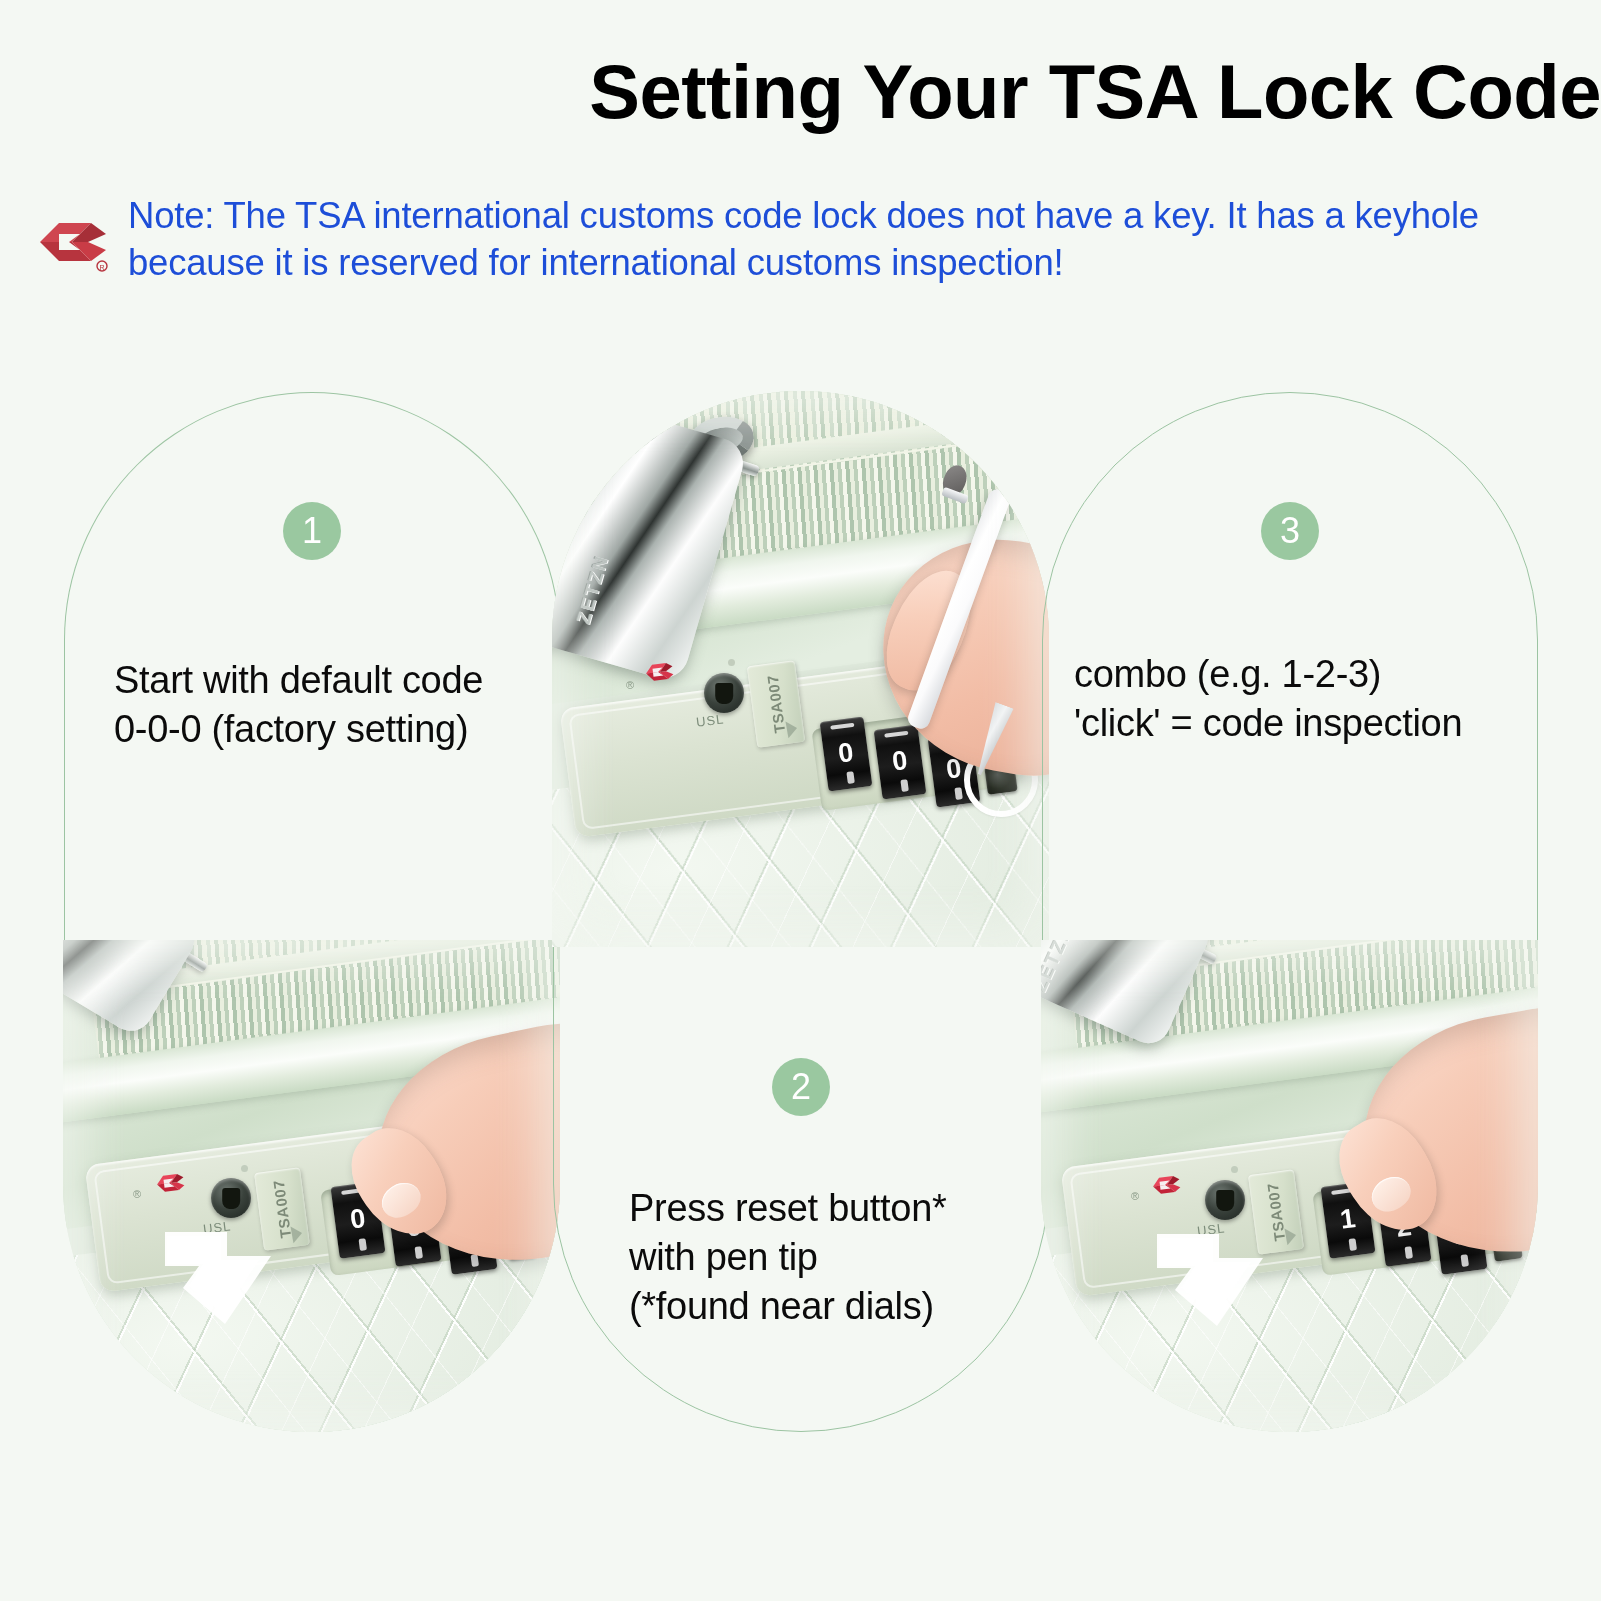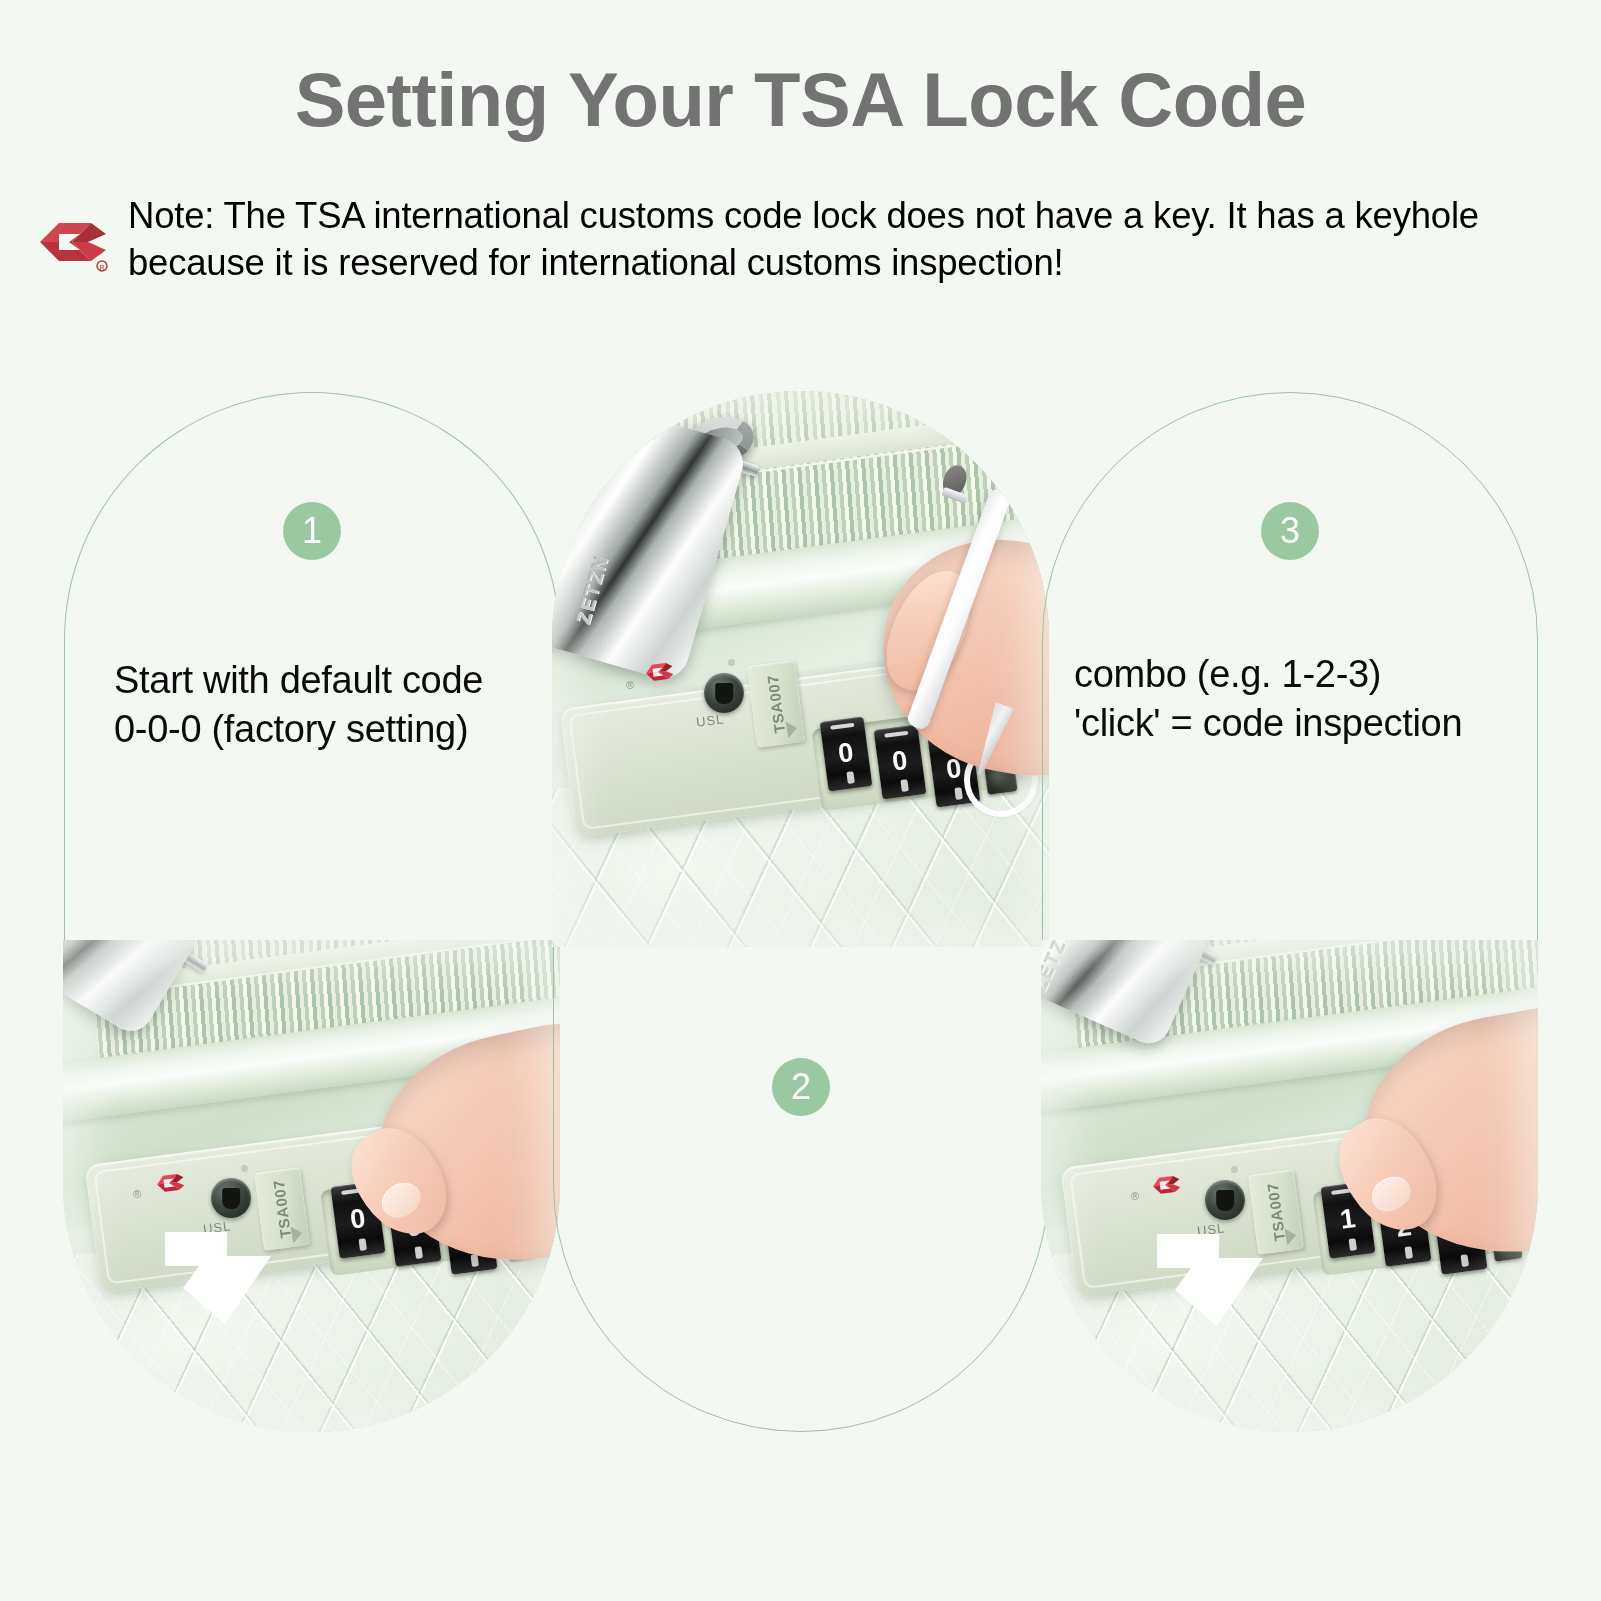--- a/index.html
+++ b/index.html
@@ -6,35 +6,35 @@
   html,body { width:1601px; height:1601px; }
   body {
     background:#f4f8f3;
     font-family:"Liberation Sans", sans-serif;
     position:relative;
     overflow:hidden;
   }
 
   
   #title {
-    position:absolute; left:0; top:56px; width:1601px;
-    text-align:center;
+    position:absolute; left:0; top:48px; width:1601px;
+    text-align:right;
     font-size:76px; font-weight:bold;
-    color:#737373;
+    color:#000000;
     letter-spacing:-0.5px;
     white-space:nowrap;
   }
   #note-row {
     position:absolute; left:36px; top:192px; width:1520px;
     display:flex; align-items:flex-start; gap:18px;
   }
   #tsa-badge { flex:0 0 auto; width:74px; height:68px; margin-top:16px; position:relative; }
   #note-text {
     flex:1 1 auto;
-    font-size:36.5px; line-height:1.30; color:#000000;
+    font-size:36.5px; line-height:1.30; color:#1d4ed8;
     letter-spacing:-0.2px;
   }
 
   
   .panel { position:absolute; }
   .panel-outline {
     position:absolute; inset:0;
     border:1.3px solid #9cc4a2;
   }
   .arch-top .panel-outline    { border-radius:250px 250px 0 0; border-bottom:none; }
@@ -479,20 +479,25 @@
       <div class="stylus-cap" style="left:392px; top:74px; width:22px; height:30px; transform:rotate(20deg);"></div>
       <div class="stylus-ring" style="left:390px; top:100px; width:26px; height:9px; transform:rotate(20deg);"></div>
       <div class="stylus-tip-cone" style="left:420px; top:312px; width:40px; height:74px; transform:rotate(20deg);"></div>
 
       <div class="vignette"></div>
     </div>
   </div>
 
   <div class="step-badge" style="top:666px;">2</div>
 
+  <div class="step-text" style="left:76px; top:792px; width:400px;">
+    <div>Press reset button*</div>
+    <div>with pen tip</div>
+    <div>(*found near dials)</div>
+  </div>
 </div>
 
 <div class="panel" style="left:1042px; top:392px; width:496px; height:1040px;">
   <div class="panel-outline" style="border-radius:250px 250px 250px 250px;"></div>
 
   <div class="step-badge" style="top:110px;">3</div>
 
   <div class="step-text" style="left:32px; top:258px; width:440px;">
     <div>combo (e.g. 1-2-3)</div>
     <div>'click' = code inspection</div>

